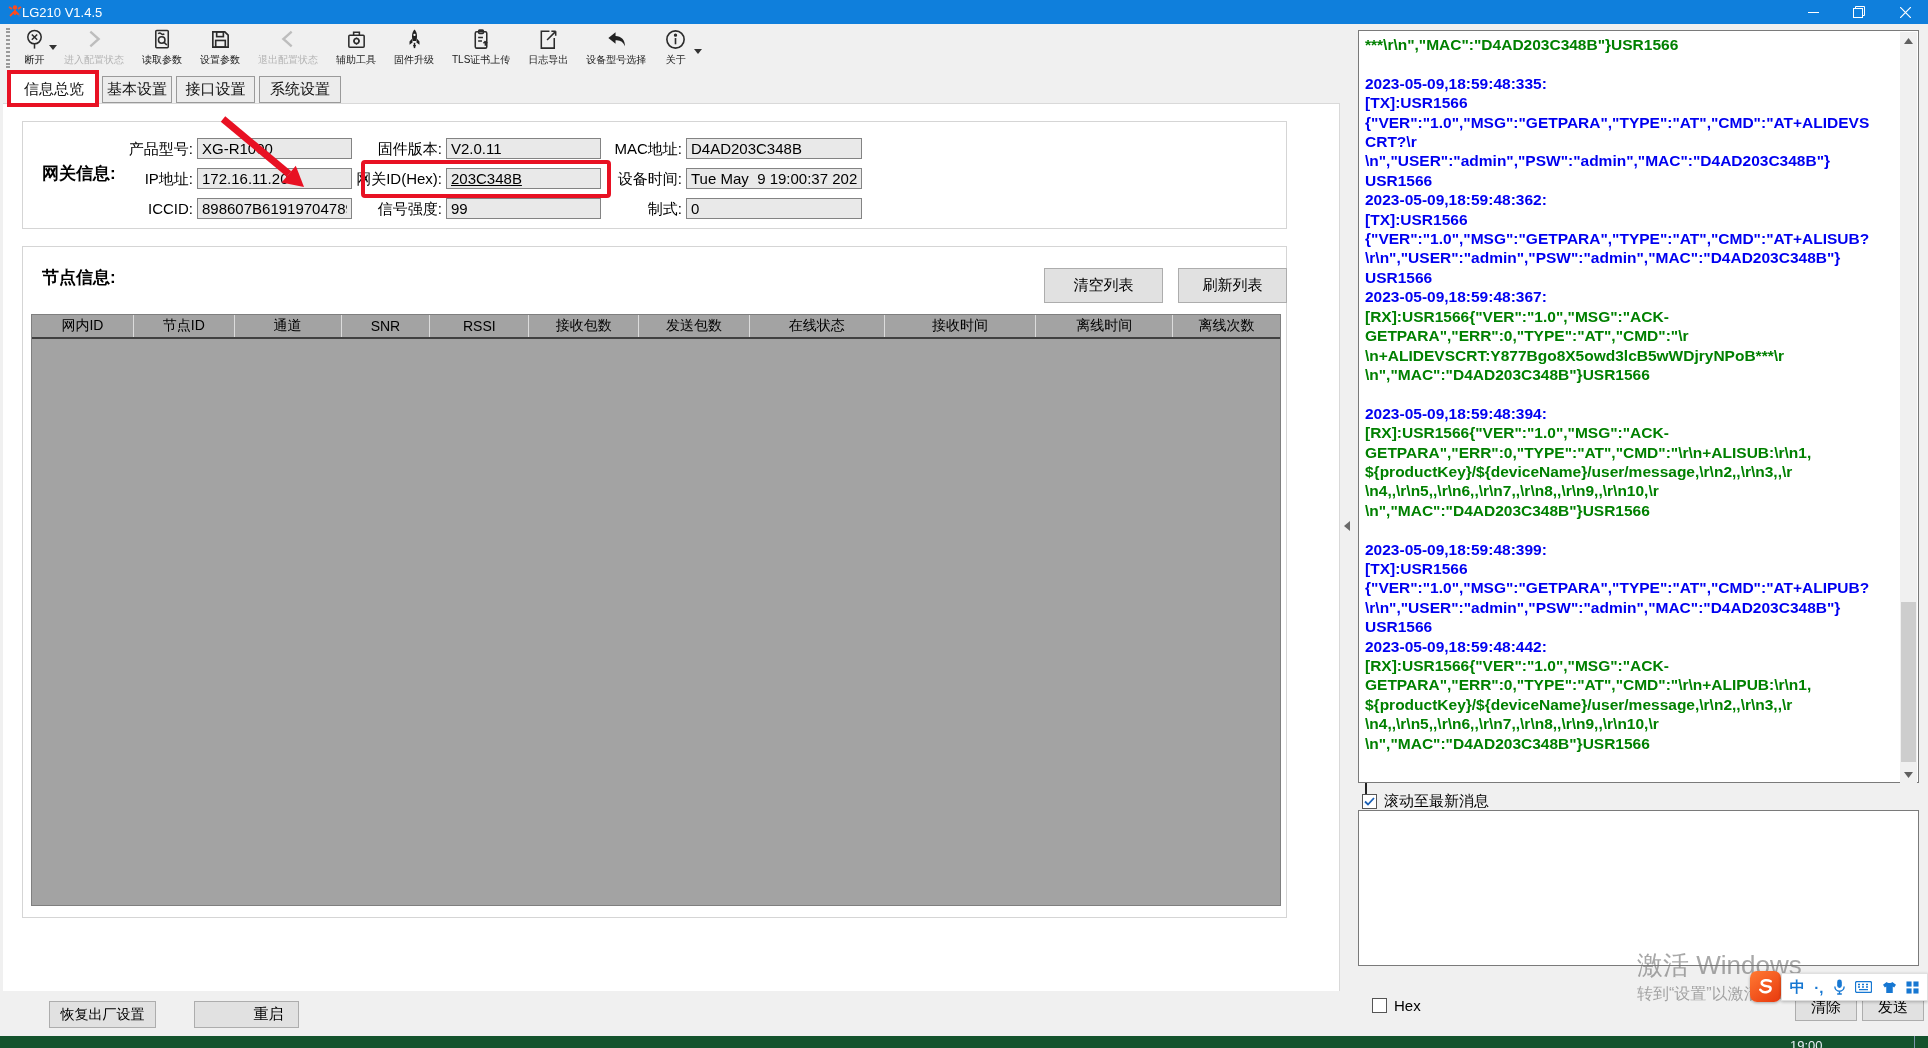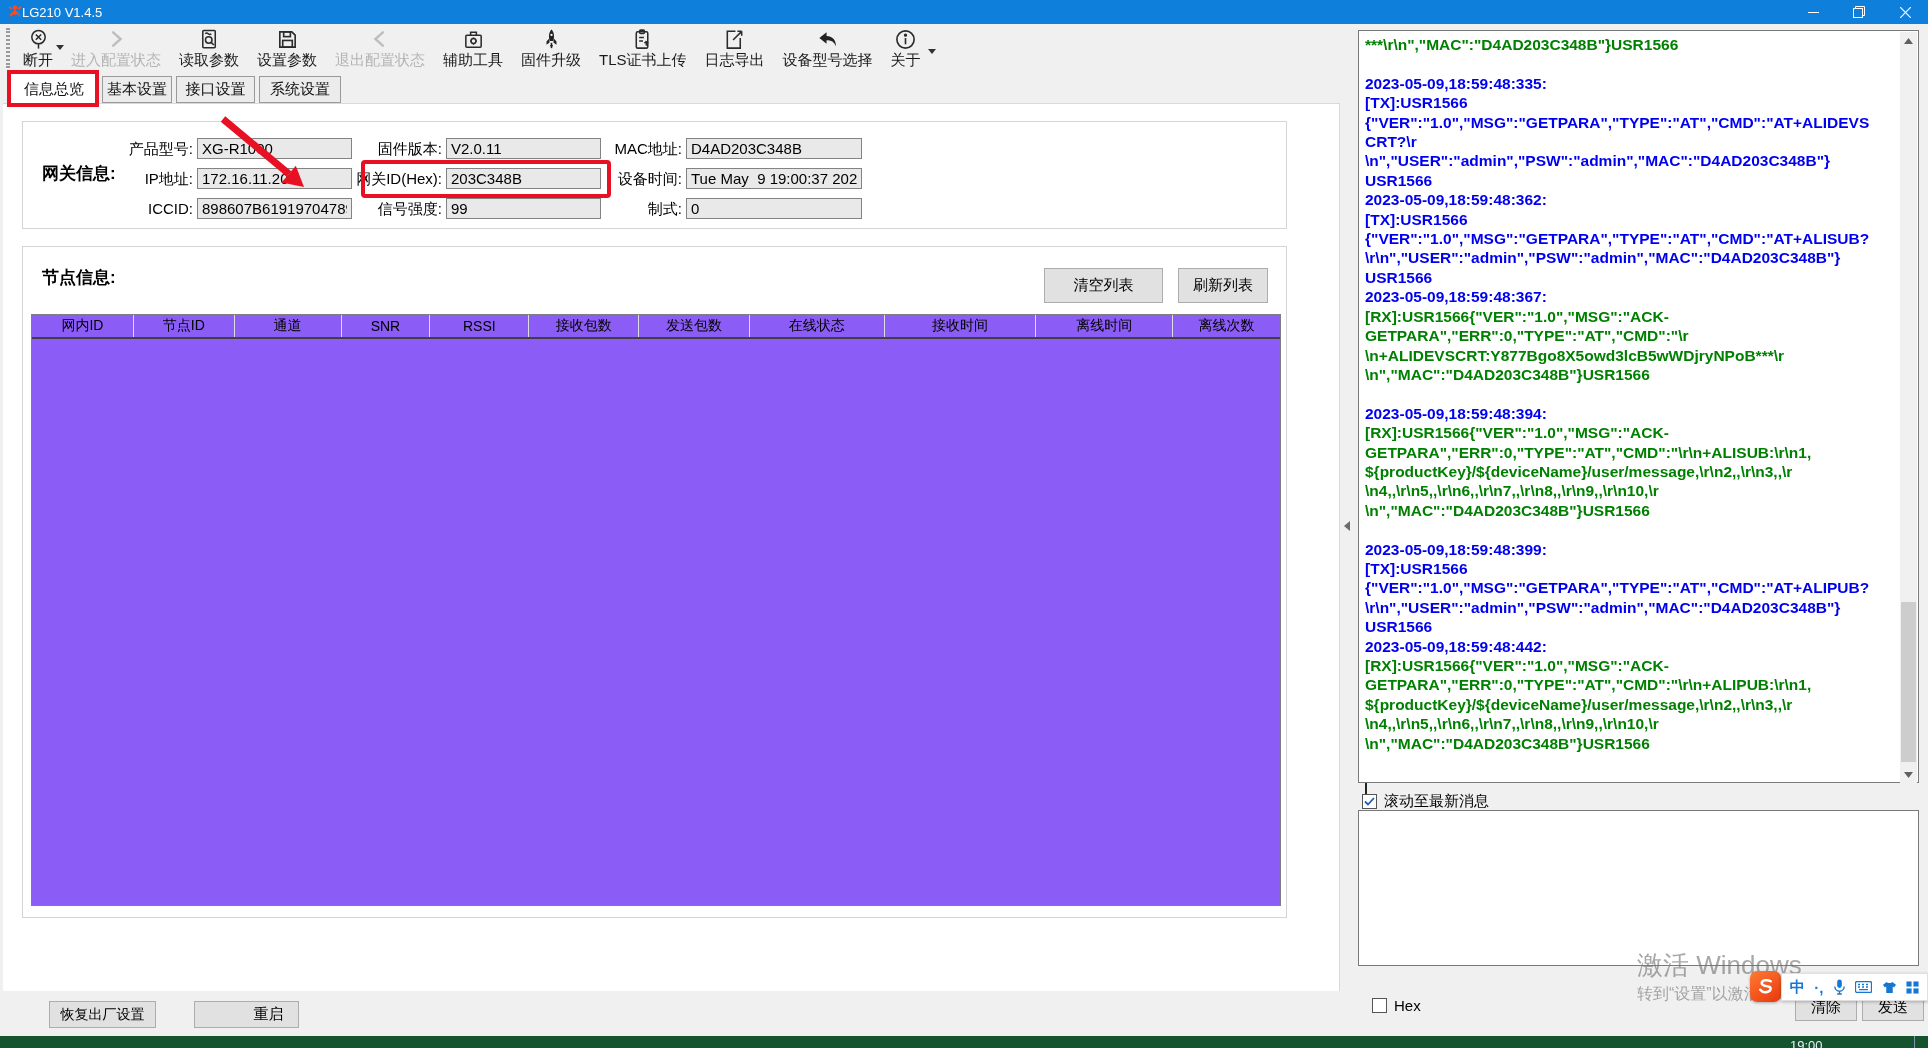--- a/index.html
+++ b/index.html
@@ -12,39 +12,39 @@
   .titlebar { position:absolute; left:0; top:0; width:1928px; height:24px; background:#0f7fdc; display:flex; align-items:center; }
   .titlebar .title { color:#fff; font-size:13px; margin-left:8px; }
   .win-btns { position:absolute; right:0; top:0; height:24px; display:flex; }
   .win-btn { width:46px; height:24px; display:flex; align-items:center; justify-content:center; }
 
   
   .toolbar { position:absolute; left:0; top:24px; width:1928px; height:48px; background:#f0f0f0; display:flex; align-items:stretch; }
   .grip { width:4px; margin:4px 4px 4px 6px; border-left:2px dotted #9a9a9a; border-right:2px dotted #9a9a9a; }
   .tb-item { display:flex; flex-direction:column; align-items:center; justify-content:flex-start; padding:3px 9px 2px 9px; color:#1a1a1a; position:relative; }
   .tb-item .tb-ic { height:24px; display:flex; align-items:center; }
-  .tb-item .tb-lbl { font-size:15px; line-height:18px; white-space:nowrap; }
+  .tb-item .tb-lbl { font-size:10px; line-height:18px; white-space:nowrap; }
   .tb-item.disabled { color:#b4b4b4; }
   .tb-item.disabled svg * { stroke:#bdbdbd !important; fill:none; }
   .caret { width:0; height:0; border-left:4px solid transparent; border-right:4px solid transparent; border-top:5px solid #333; }
 
   
   .tab { position:absolute; background:#ececec; border:1px solid #9a9a9a; font-size:15px; display:flex; align-items:center; justify-content:center; color:#111; }
   .tab.active { background:#fff; border-bottom:none; z-index:3; }
 
   
   .page { position:absolute; left:3px; top:103px; width:1337px; height:888px; background:#fff; border-top:1px solid #d9d9d9; border-right:1px solid #d9d9d9; }
   .groupbox { position:absolute; border:1px solid #d5d5d5; }
   .sec-title { position:absolute; font-size:17px; font-weight:bold; color:#000; white-space:nowrap; }
   .flabel { position:absolute; font-size:15px; color:#000; text-align:right; line-height:21px; white-space:nowrap; }
   .field { position:absolute; height:21px; background:#e9e9e9; border:1px solid #838383; font-size:15px; color:#000; padding:0 4px; font-family:"Liberation Sans", sans-serif; }
   .btn { position:absolute; background:#e1e1e1; border:1px solid #adadad; font-size:15px; color:#000; display:flex; align-items:center; justify-content:center; font-family:"Liberation Sans", sans-serif;margin-left:16px; }
 
   
-  .tbl { position:absolute; left:31px; top:314px; width:1250px; height:592px; border:1px solid #7f7f7f; background:#8b5cf6; }
+  .tbl { position:absolute; left:31px; top:314px; width:1250px; height:592px; border:1px solid #7f7f7f; background:#a3a3a3; }
   .tbl-head { display:flex; height:24px; border-bottom:2px solid #404040; }
   .th { font-size:14px; color:#000; display:flex; align-items:center; justify-content:center; border-right:1px solid #dcdcdc; white-space:nowrap; overflow:hidden; }
   .th:last-child { border-right:none; }
 
   
   .logbox { position:absolute; left:1358px; top:30px; width:561px; height:753px; background:#fff; border:1px solid #7a7a7a; }
   .log-lines { position:absolute; left:6px; top:4px; right:20px; bottom:2px; overflow:hidden; font-weight:bold; font-size:15.5px; line-height:19.4px; }
   .logline { white-space:pre; }
   .logline.b { color:#0000f0; }
   .logline.g { color:#008000; }
@@ -254,35 +254,35 @@
   <div class="flabel" style="left:40px;top:138px;width:153px;">产品型号:</div>
   <input class="field" style="left: 197px; top: 138px; width: 155px;" readonly="" value="XG-R1000">
   <div class="flabel" style="left:318px;top:138px;width:124px;">固件版本:</div>
   <input class="field" style="left: 446px; top: 138px; width: 155px;" readonly="" value="V2.0.11">
   <div class="flabel" style="left:556px;top:138px;width:126px;">MAC地址:</div>
   <input class="field" style="left: 686px; top: 138px; width: 176px;" readonly="" value="D4AD203C348B">
 
   <div class="flabel" style="left:40px;top:168px;width:153px;">IP地址:</div>
   <input class="field" style="left: 197px; top: 168px; width: 155px;" readonly="" value="172.16.11.206">
   <div class="flabel" style="left:318px;top:168px;width:124px;">网关ID(Hex):</div>
-  <input class="field" style="left: 446px; top: 168px; width: 155px;" readonly="" value="203C348B">
+  <input class="field" style="left: 446px; top: 168px; width: 155px; text-decoration: underline;" readonly="" value="203C348B">
   <div class="flabel" style="left:556px;top:168px;width:126px;">设备时间:</div>
   <input class="field" style="left: 686px; top: 168px; width: 176px;" readonly="" value="Tue May  9 19:00:37 2023">
 
   <div class="flabel" style="left:40px;top:198px;width:153px;">ICCID:</div>
   <input class="field" style="left: 197px; top: 198px; width: 155px;" readonly="" value="898607B6191970478989">
   <div class="flabel" style="left:318px;top:198px;width:124px;">信号强度:</div>
   <input class="field" style="left: 446px; top: 198px; width: 155px;" readonly="" value="99">
   <div class="flabel" style="left:556px;top:198px;width:126px;">制式:</div>
   <input class="field" style="left: 686px; top: 198px; width: 176px;" readonly="" value="0">
 
   <div class="groupbox" style="left:22px;top:246px;width:1265px;height:672px;"></div>
   <div class="sec-title" style="left:42px;top:266px;">节点信息:</div>
   <div class="btn" style="left:1028px;top:268px;width:119px;height:35px;">清空列表</div>
-  <div class="btn" style="left:1162px;top:268px;width:90px;height:35px;">刷新列表</div>
+  <div class="btn" style="left:1162px;top:268px;width:109px;height:35px;">刷新列表</div>
 
   <div class="tbl">
     <div class="tbl-head">
       <div class="th" style="width:102px;">网内ID</div>
       <div class="th" style="width:101px;">节点ID</div>
       <div class="th" style="width:107px;">通道</div>
       <div class="th" style="width:89px;">SNR</div>
       <div class="th" style="width:99px;">RSSI</div>
       <div class="th" style="width:110px;">接收包数</div>
       <div class="th" style="width:111px;">发送包数</div>

